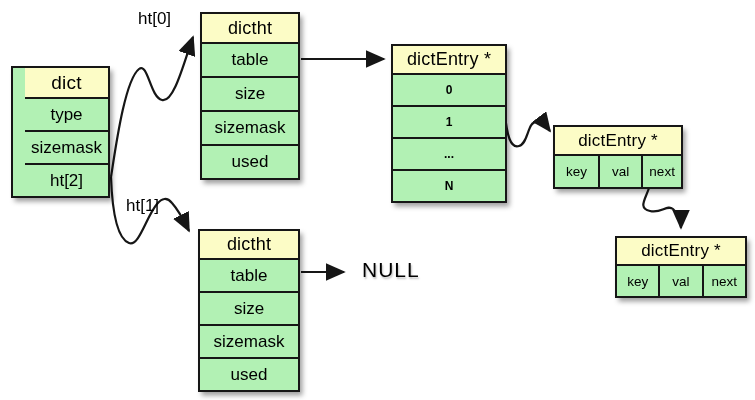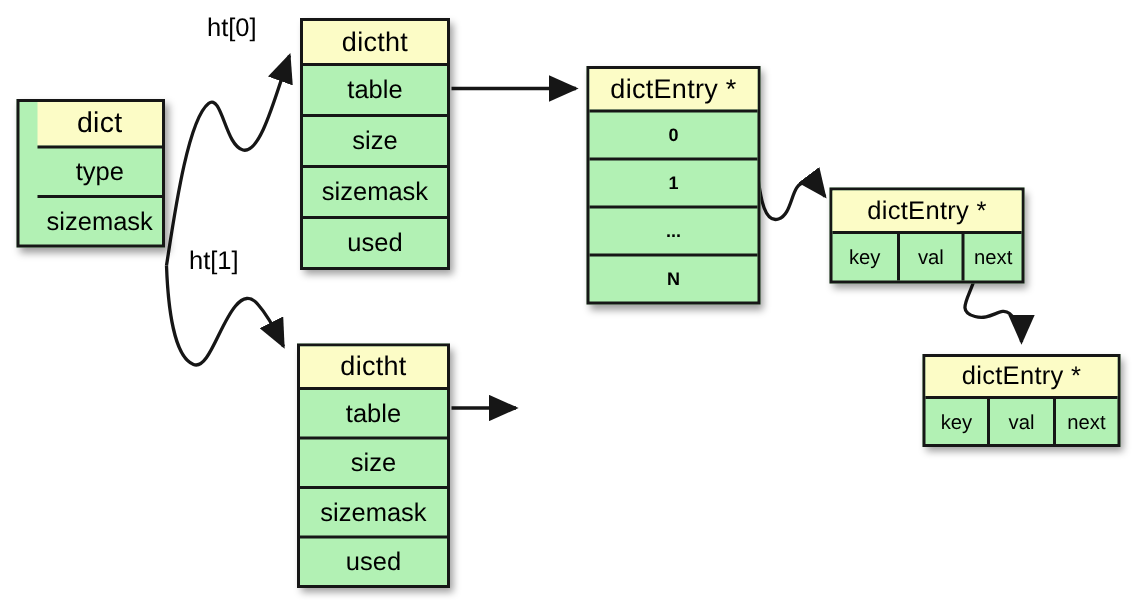--- a/index.html
+++ b/index.html
@@ -61,21 +61,21 @@
   
   #box-entry1{left:553px;top:125px;width:130px;}
   #box-entry1 .hd{height:27px;font-size:17px;}
   #box-entry1 .hrow{height:31px;}
   #box-entry2{left:615px;top:236px;width:132px;}
   #box-entry2 .hd{height:26px;font-size:17px;}
   #box-entry2 .hrow{height:30px;}
 
   .edge-label{position:absolute;font-weight:400;font-size:17px;}
   #lbl-ht0{left:138px;top:9px;}
-  #lbl-ht1{left:126px;top:164px;}
+  #lbl-ht1{left:126px;top:196px;}
   #lbl-null{left:362px;top:258px;font-weight:400;font-size:21px;letter-spacing:1px;
             text-shadow:1px 1.5px 2px rgba(0,0,0,0.25);}
 </style>
 </head>
 <body>
 
 <div class="stage">
 
   <svg class="arrows" viewBox="0 0 755 400">
     <defs>
@@ -88,20 +88,21 @@
     <path class="arrow" d="M 301 59 L 384 59"></path>
     <path class="arrow" d="M 505 116 C 507 133 510 149 519 146 C 529 143 527 121 537 122 C 543 123 547 127 550 131"></path>
     <path class="arrow" d="M 649 188 C 645 200 638 208 650 211 C 661 214 667 204 673 209 C 679 214 681 220 681 228"></path>
     <path class="arrow" d="M 301 272 L 344 272"></path>
   </svg>
 
   <div class="box" id="box-dict">
     <div class="hd">dict</div>
     <div class="cell">type</div>
     <div class="cell">sizemask</div>
+    <div class="cell">ht[2]</div>
   </div>
 
   <div class="box" id="box-dictht-top">
     <div class="hd">dictht</div>
     <div class="cell">table</div>
     <div class="cell">size</div>
     <div class="cell">sizemask</div>
     <div class="cell">used</div>
   </div>
 
@@ -134,14 +135,15 @@
     <div class="hd">dictEntry *</div>
     <div class="hrow">
       <div class="hcell">key</div>
       <div class="hcell">val</div>
       <div class="hcell">next</div>
     </div>
   </div>
 
   <div class="edge-label" id="lbl-ht0">ht[0]</div>
   <div class="edge-label" id="lbl-ht1">ht[1]</div>
+  <div class="edge-label" id="lbl-null">NULL</div>
 
 </div>
 
 </body></html>

